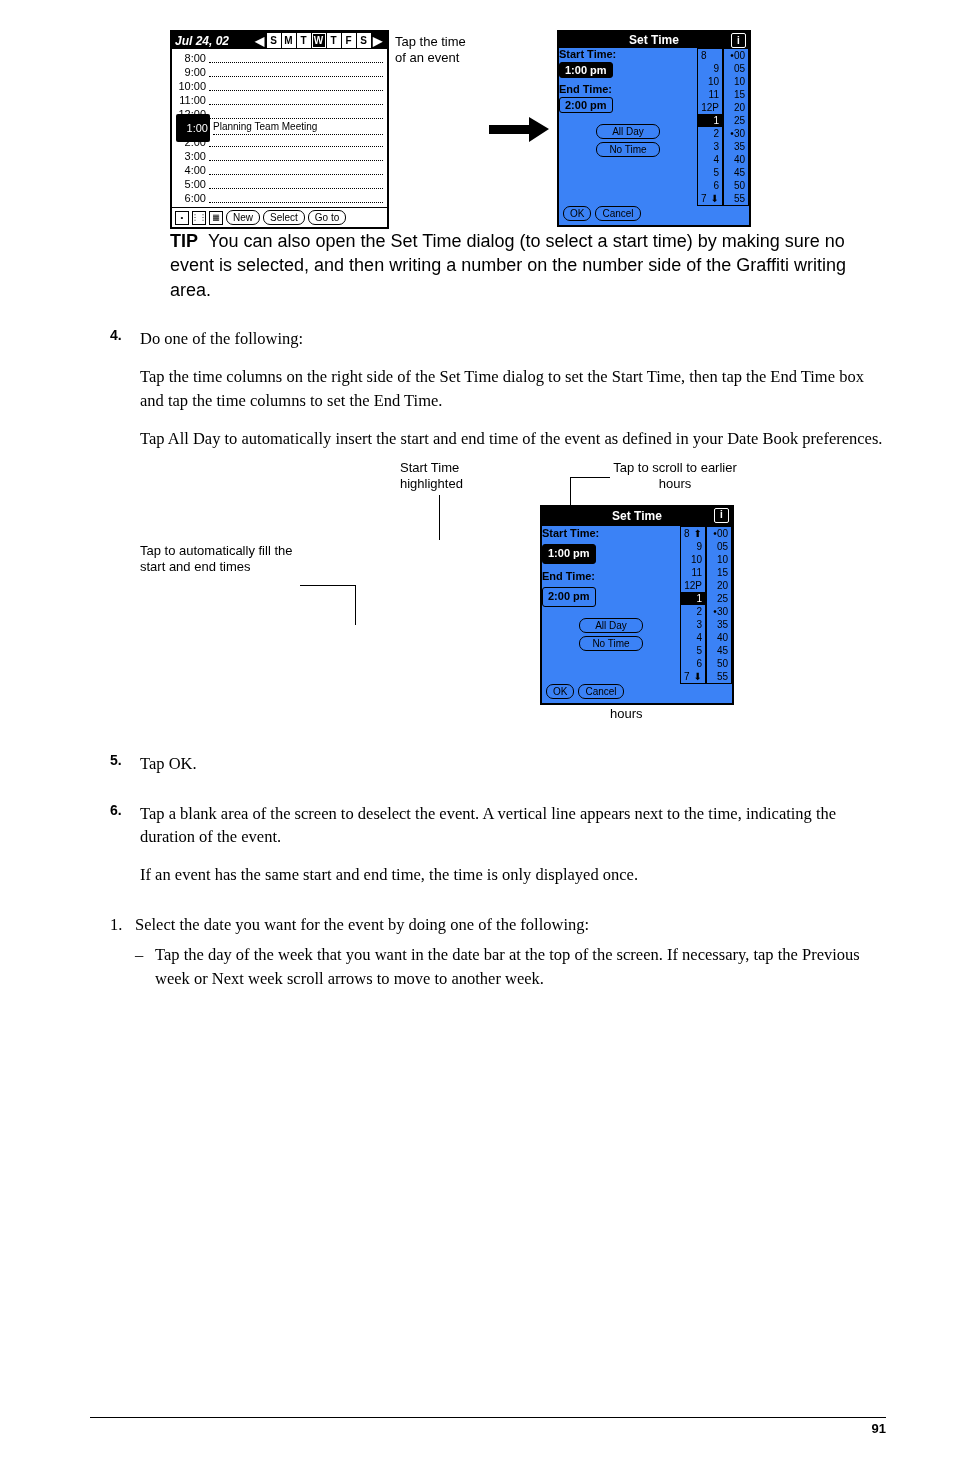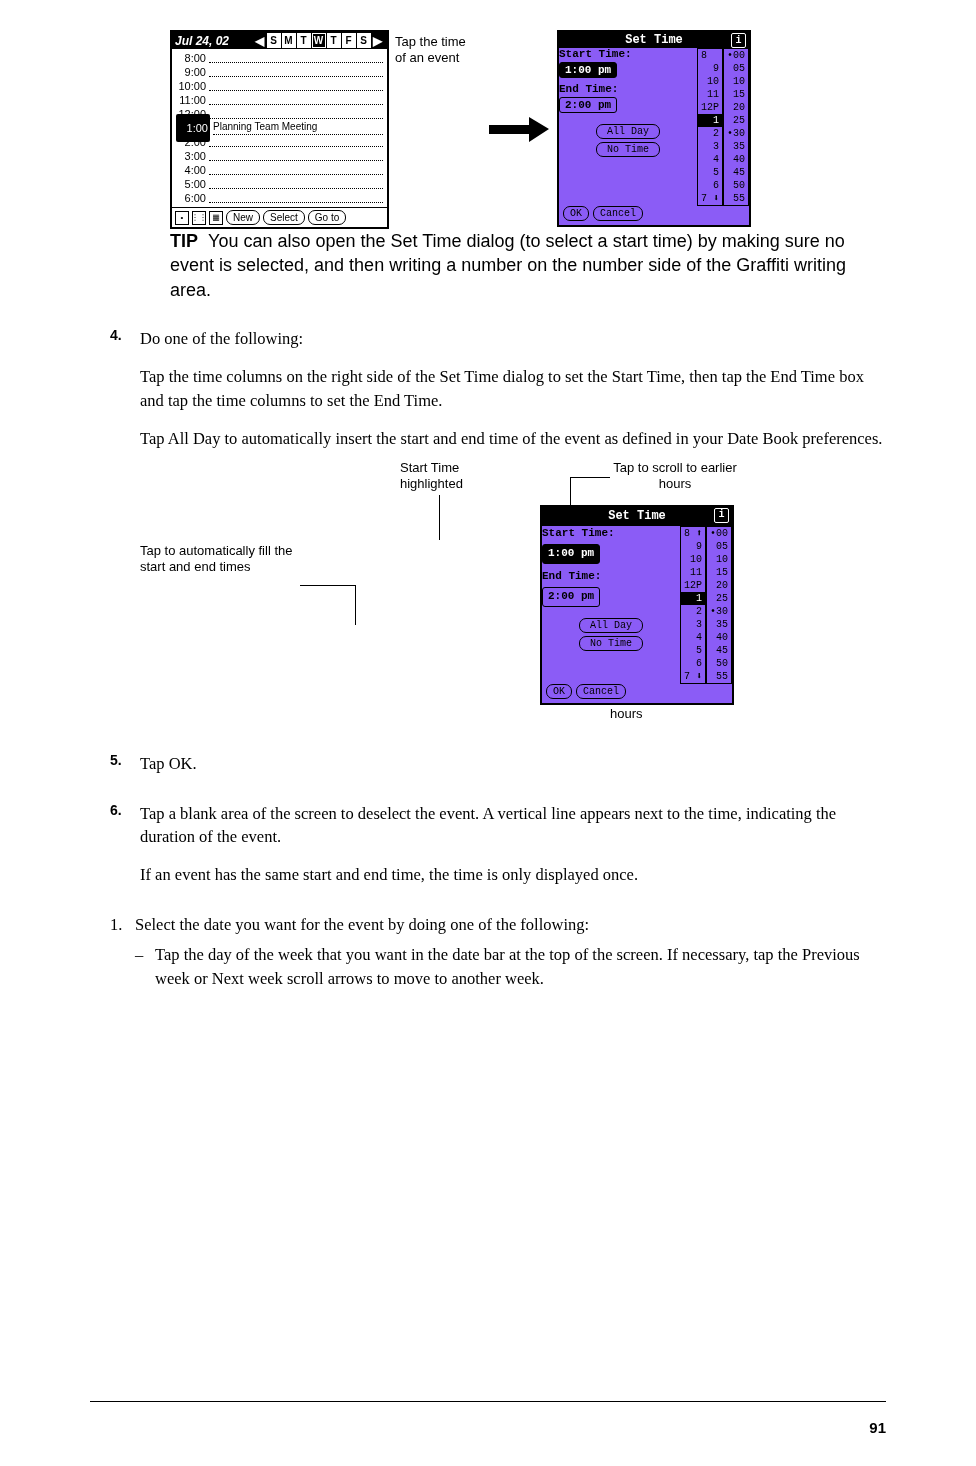--- a/index.html
+++ b/index.html
@@ -120,23 +120,23 @@
     display:flex;
     align-items:center;
     justify-content:center;
     margin: 0 8px;
     align-self: center;
   }
   .arrow-big svg { width:60px; height:25px; }
   .set-time-box {
     border:2px solid #000;
     width:190px;
-    font-family: Liberation Mono, monospace;
+    font-family: Liberation Sans, sans-serif;
     font-size:11px;
-    background:#8b5cf6;
+    background:#3b82f6;
   }
   .set-time-header {
     background:#000;color:#fff;
     display:flex;justify-content:center;align-items:center;
     font-weight:bold;font-size:12px;
     position:relative;padding:1px 0;
   }
   .set-time-header .info {
     position:absolute;right:3px;top:1px;
     width:13px;height:13px;border:1px solid #fff;border-radius:2px;
@@ -234,22 +234,22 @@
   .sub-list .dash-row { display:flex; margin-left:25px;}
   .sub-list .dash { width:20px; flex-shrink:0;}
   .page-footer {
     position:absolute;
     bottom:30px;
     left:90px; right:90px;
     border-top:1px solid #000;
     text-align:right;
     font-family: Arial, Helvetica, sans-serif;
     font-weight:bold;
-    font-size:15px;
-    padding-top:17px;
+    font-size:13px;
+    padding-top:3px;
   }
   .top-annotation {
     width:80px;
     margin:0 6px;
     align-self:flex-start;
     padding-top:4px;
   }
 </style>
 </head>
 <body>

